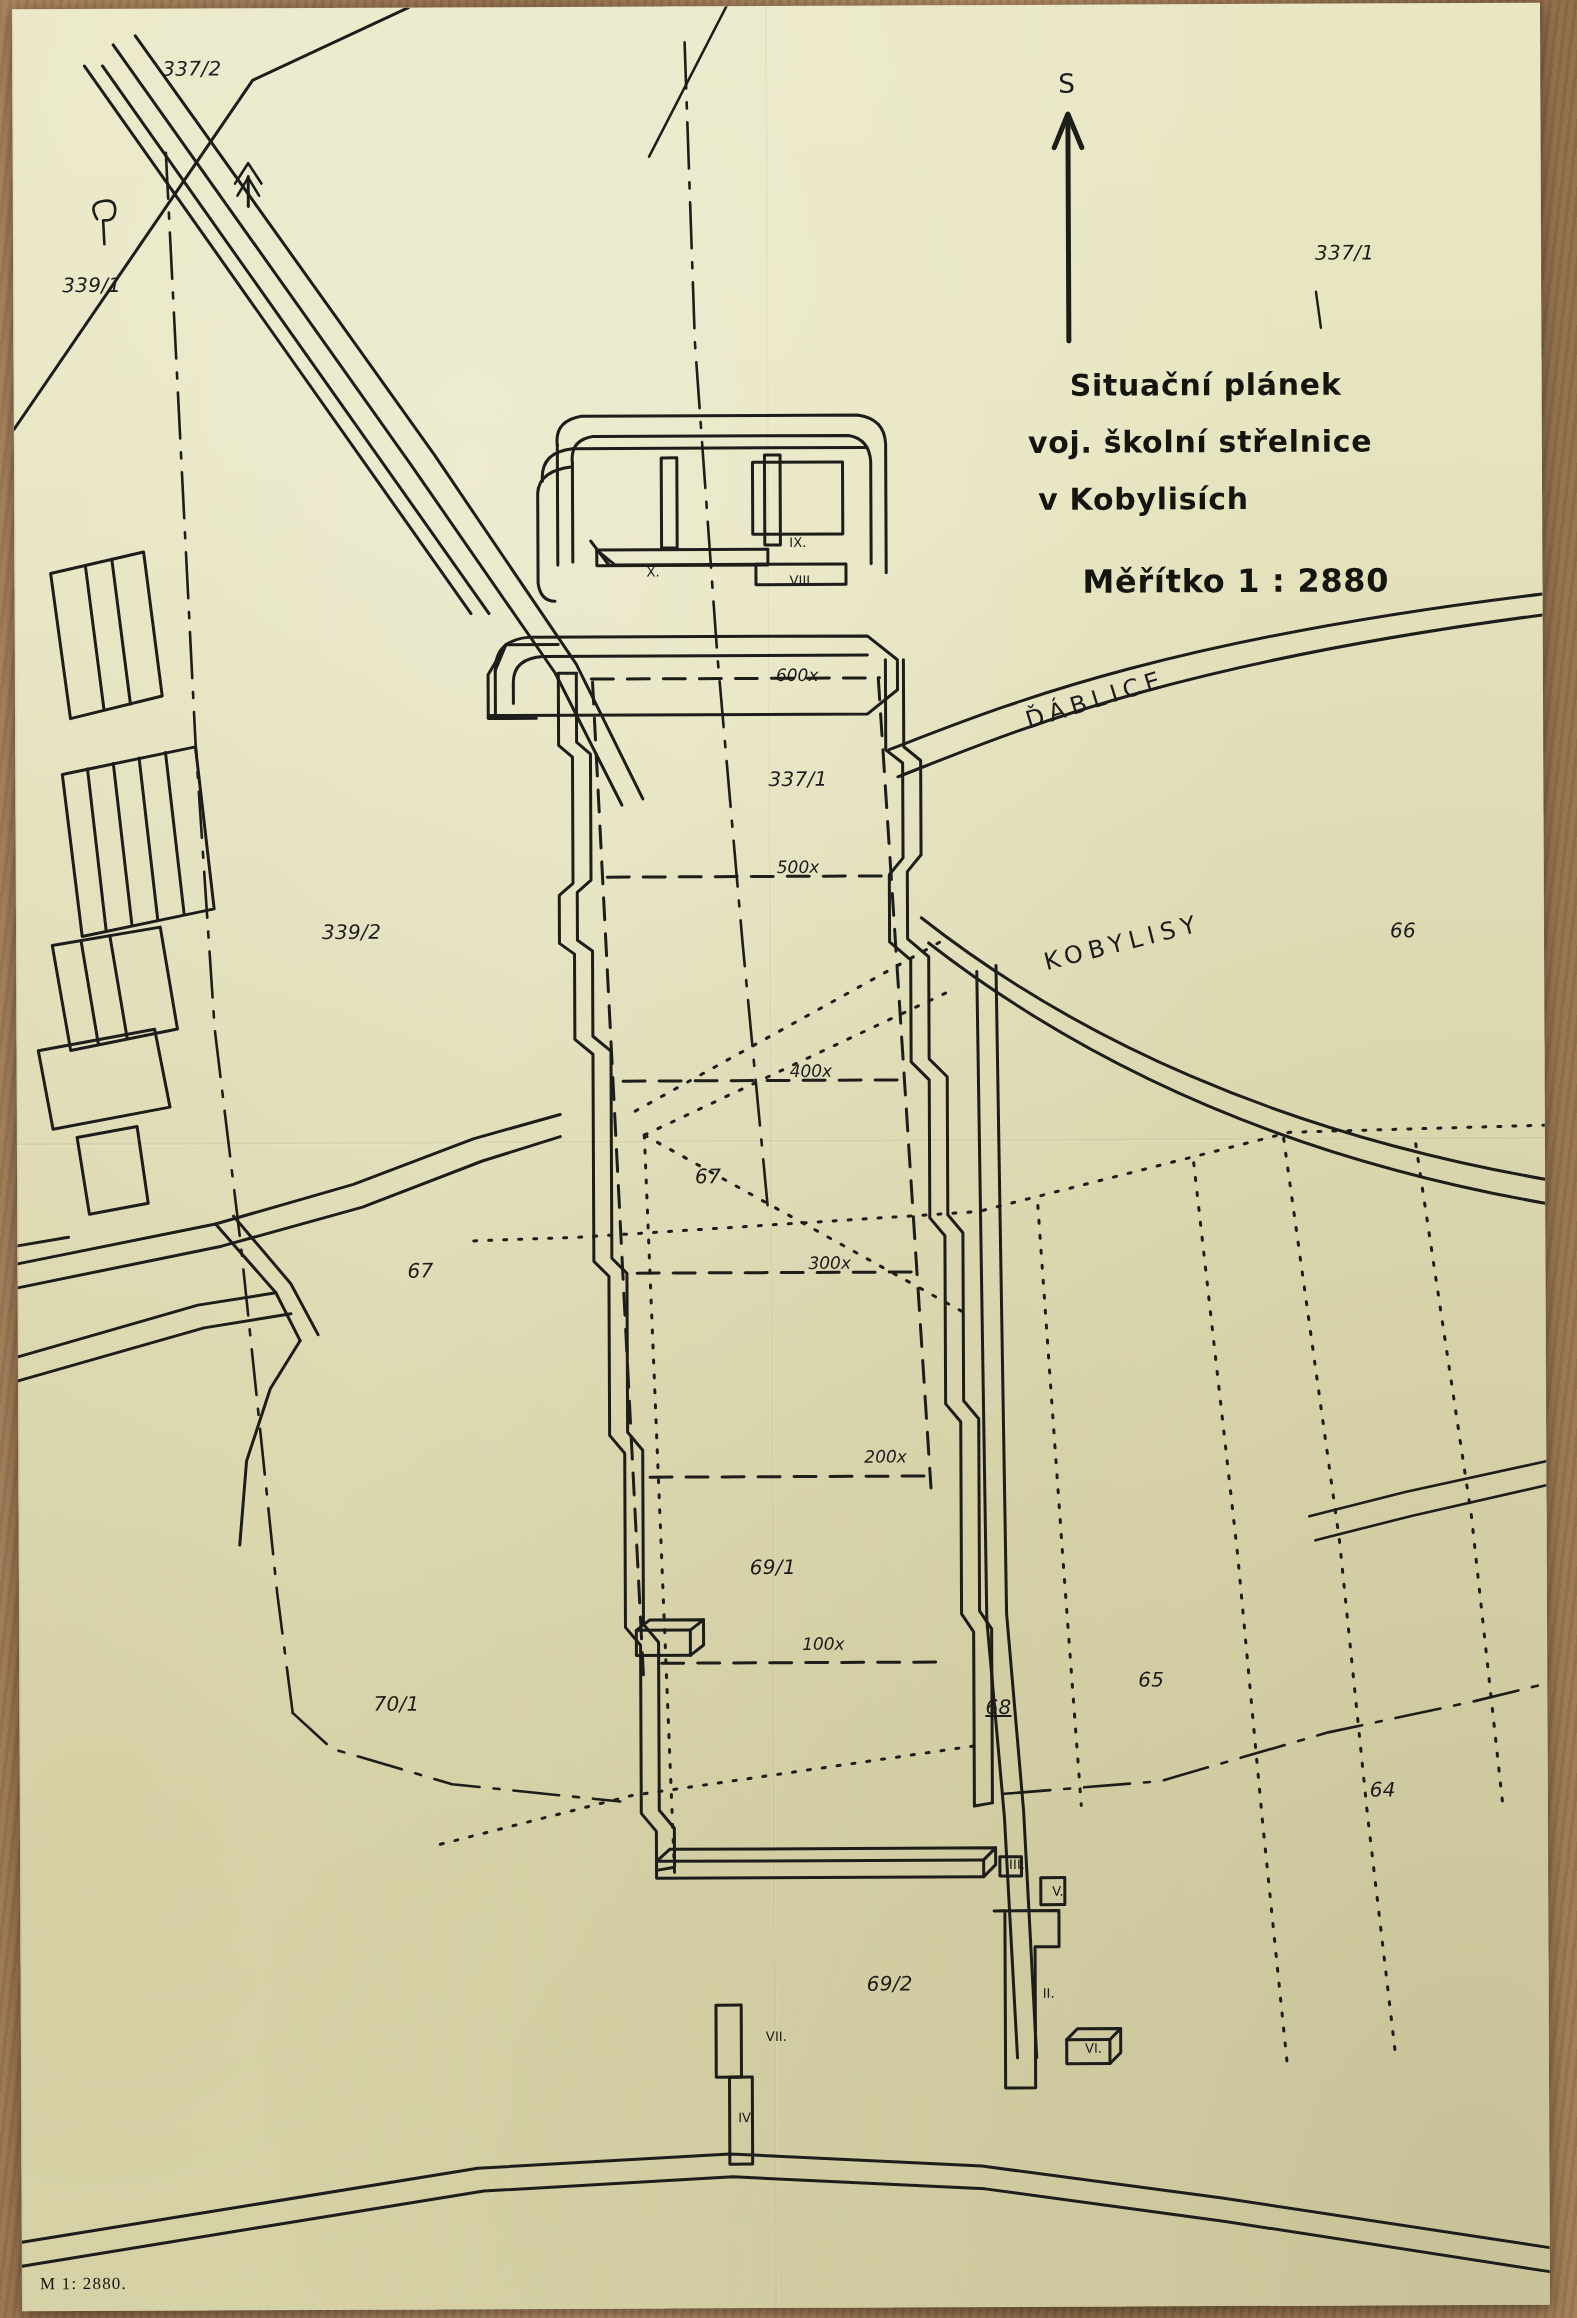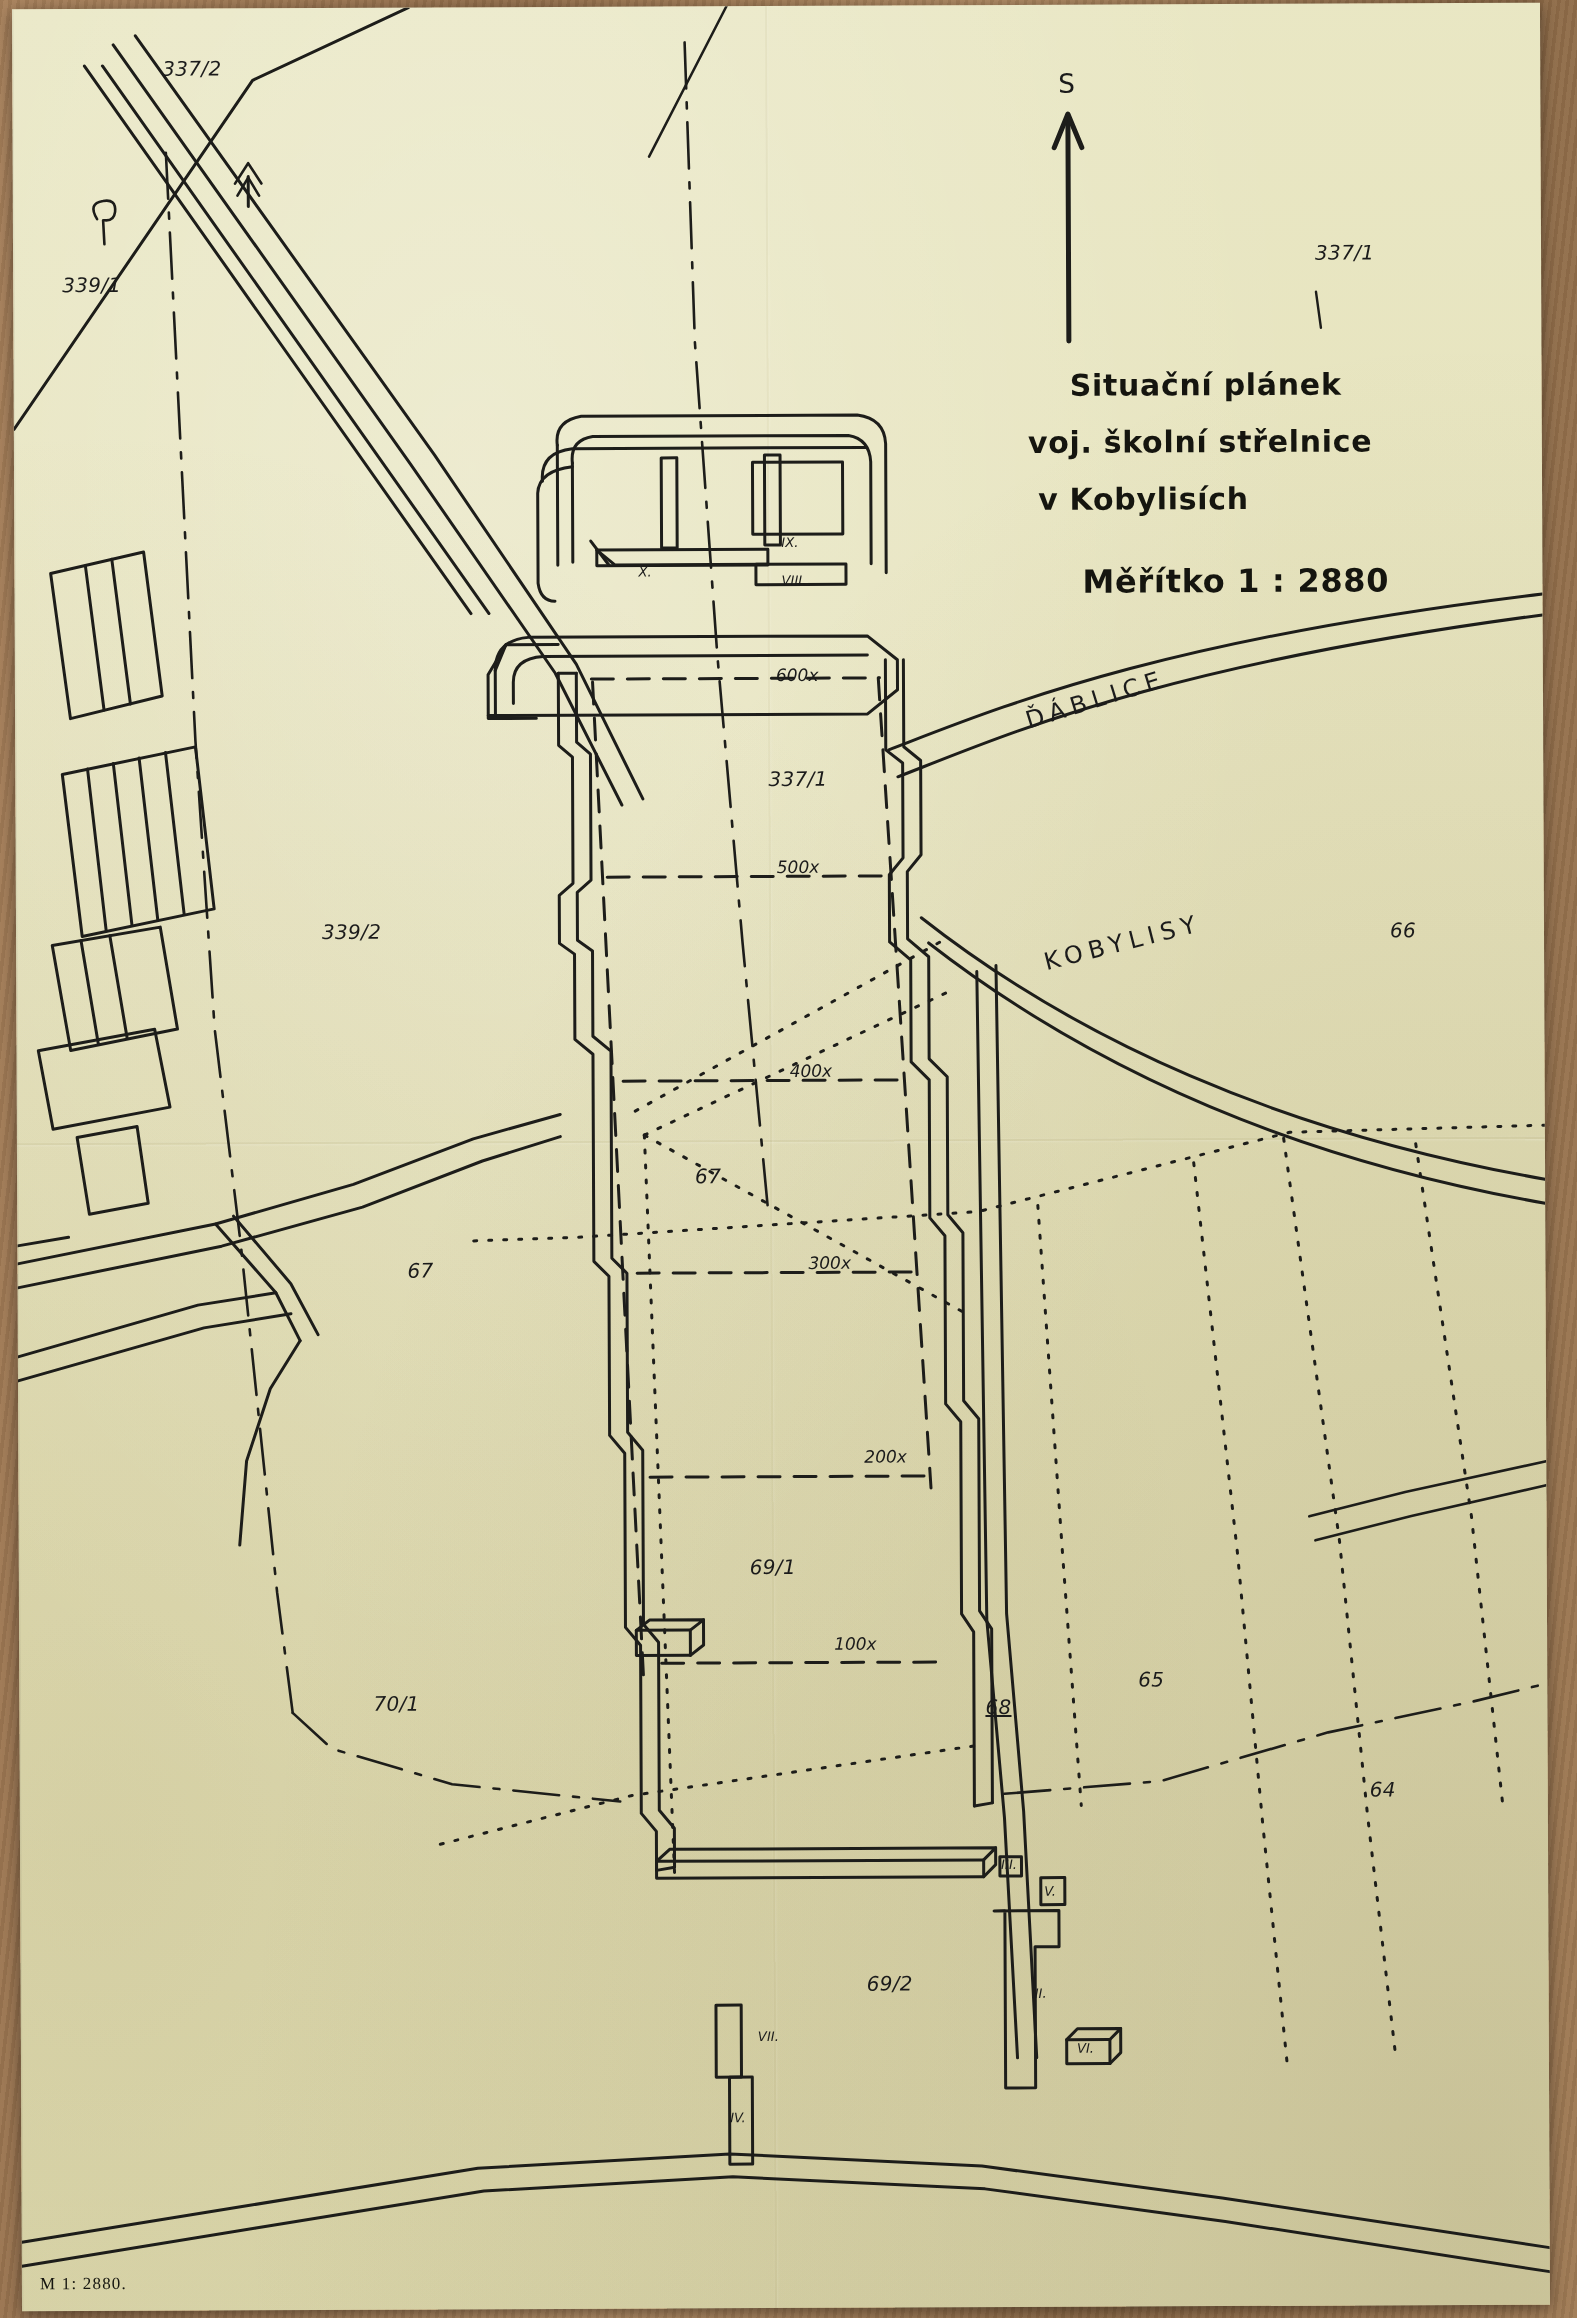--- a/index.html
+++ b/index.html
@@ -38,21 +38,21 @@
   
   .lbl{position:absolute;color:#1b1b1b;white-space:nowrap;
        font-family:"DejaVu Sans",sans-serif;}
   .hand{font-style:italic;font-size:20px;letter-spacing:0.3px;}
   .dist{font-style:italic;font-size:17px;text-align:center;}
   .title{font-family:"DejaVu Sans",sans-serif;font-weight:600;font-size:30px;
          letter-spacing:0.7px;color:#15150f;}
   .title.big{font-size:32px;}
   .place{font-family:"DejaVu Sans",sans-serif;font-size:24px;letter-spacing:6px;color:#1b1b1b;}
   .scalebot{font-family:Liberation Serif, serif;font-size:17px;letter-spacing:1.2px;color:#15150f;margin-top:20px;}
-  .room{font-style:italic;font-size:13.2px;}
+  .room{font-size:13.2px;margin-left:8px;}
   .compass{font-family:"DejaVu Sans",sans-serif;font-size:26.4px;color:#1b1b1b;}
 </style>
 </head>
 <body>
 
 <div id="desk"></div>
 
 <div id="paper">
 
   <div class="crease h" style="top:1134px;opacity:.5"></div>
@@ -240,21 +240,21 @@
   </div>
   <div class="lbl dist" style="left:773px;top:1055px;">
     <span>400</span><span class="sm">x</span>
   </div>
   <div class="lbl dist" style="left:791px;top:1247px;">
     <span>300</span><span class="sm">x</span>
   </div>
   <div class="lbl dist" style="left:798px;top:1441px;margin-left:48px;">
     <span>200</span><span class="sm">x</span>
   </div>
-  <div class="lbl dist" style="left:815px;top:1628px;">
+  <div class="lbl dist" style="left:783px;top:1628px;">
     <span>100</span><span class="sm">x</span>
   </div>
 
   <div class="lbl room" style="left:624px;top:558px;">X.</div>
   <div class="lbl room" style="left:767px;top:529px;">IX.</div>
   <div class="lbl room" style="left:767px;top:567px;">VIII.</div>
   <div class="lbl room" style="left:737px;top:2023px;">VII.</div>
   <div class="lbl room" style="left:1056px;top:2036px;">VI.</div>
   <div class="lbl room" style="left:1024px;top:1879px;">V.</div>
   <div class="lbl room" style="left:709px;top:2104px;">IV.</div>

